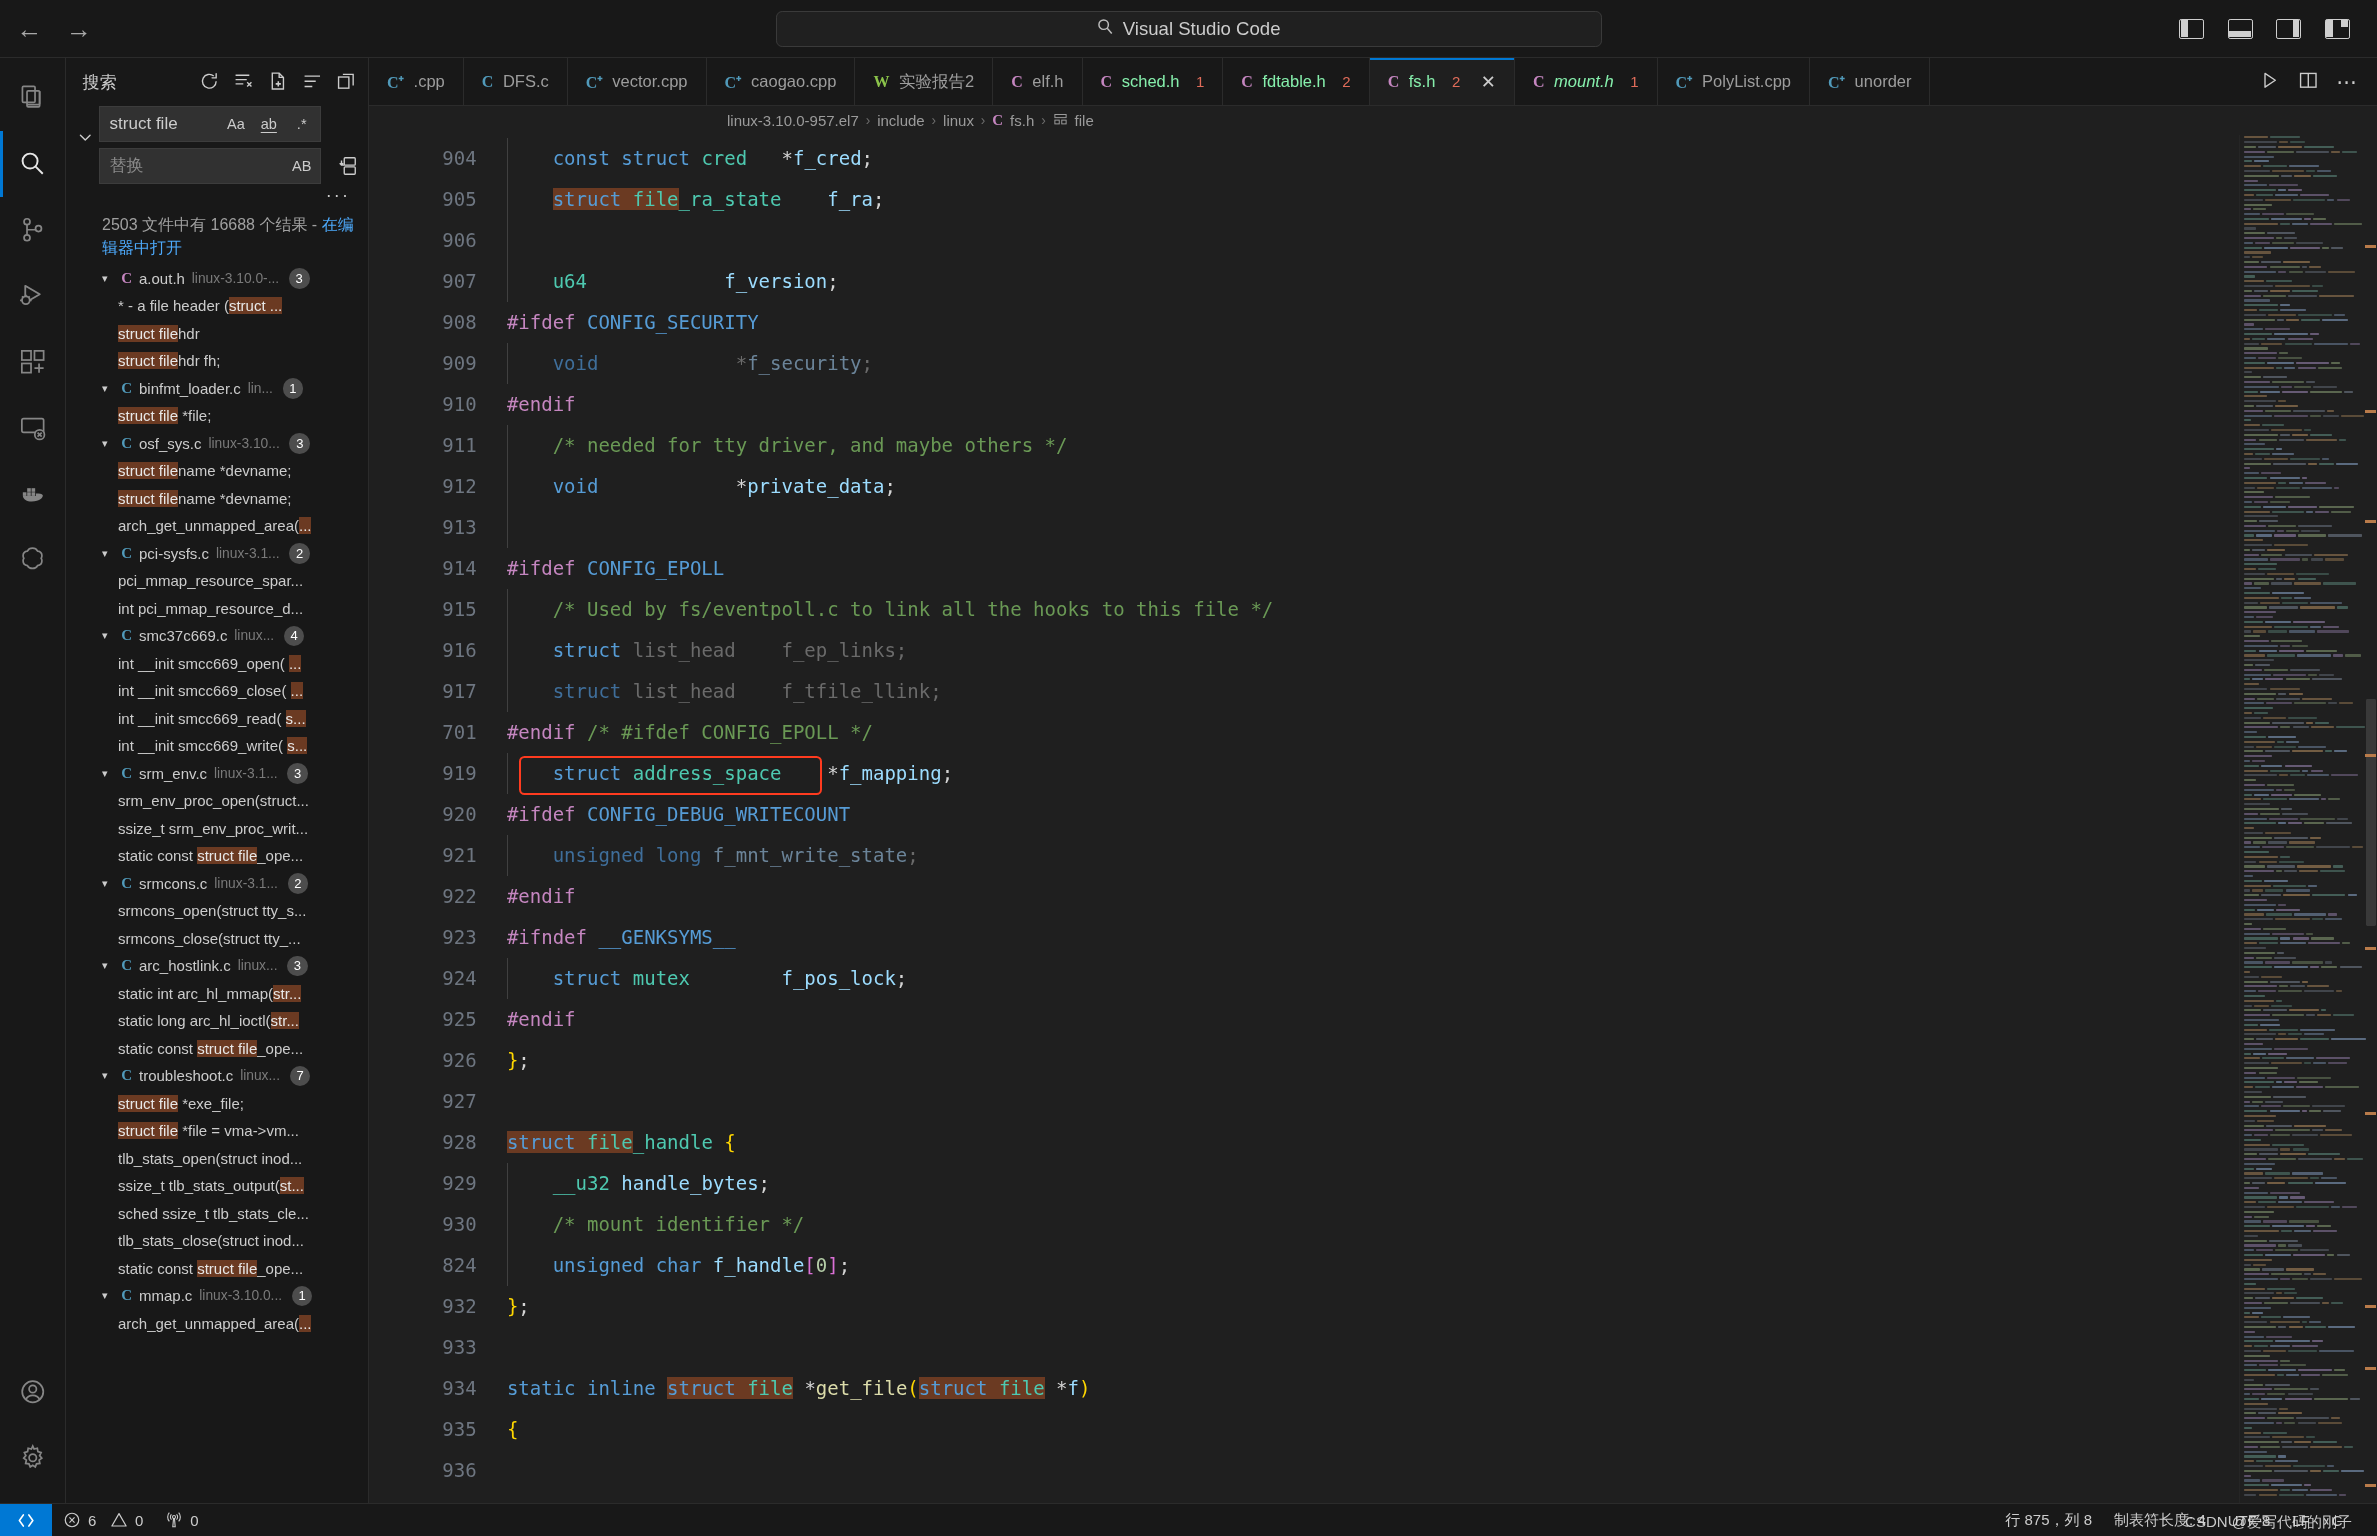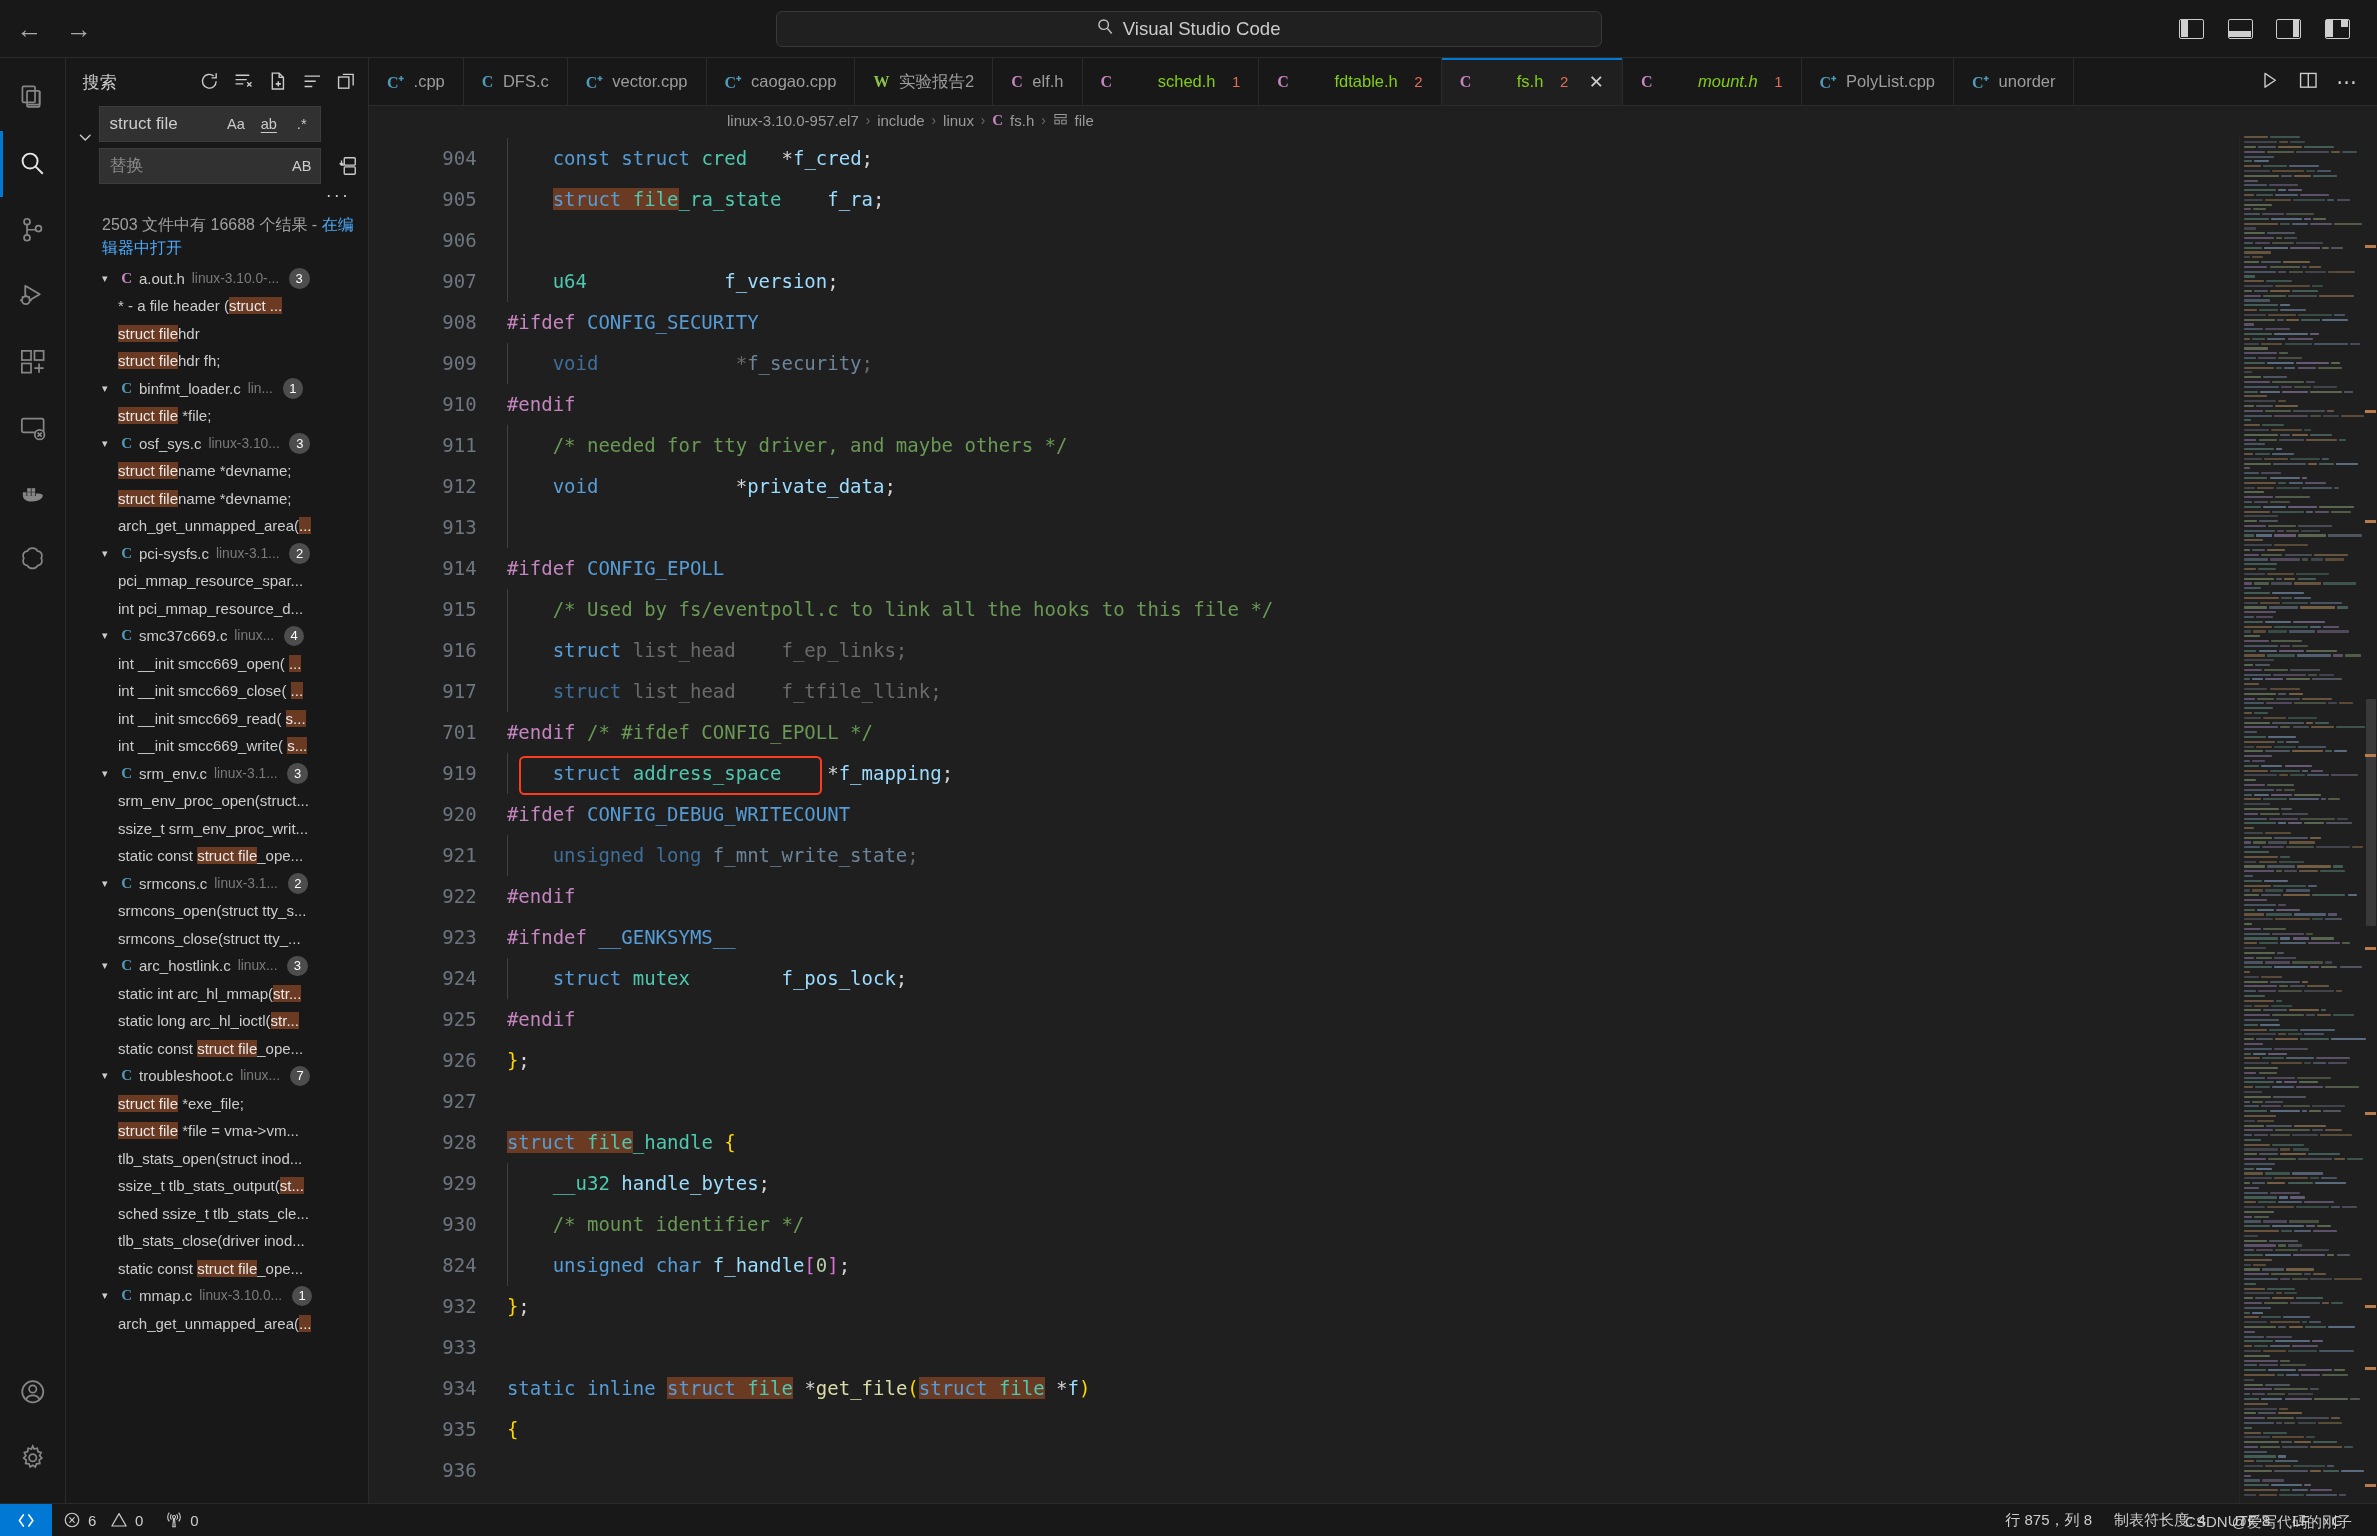--- a/index.html
+++ b/index.html
@@ -150,21 +150,21 @@
   .tab.active { background: #1f1f1f; color: #ffffff; }
   .tab.active::before {
     content: ""; position: absolute; left: 0; right: 0; top: 0; height: 2.1px;
     background: #0078d4;
   }
   .tab .ticon { font-size: 16px; font-weight: bold; font-family: "Liberation Serif", serif; }
   .tab .ticon.h { color: #c586c0; }
   .tab .ticon.c { color: #519aba; }
   .tab .ticon.cpp { color: #519aba; }
   .tab .ticon.word { color: #8bc34a; }
-  .tab .tlabel.err { color: #84cc16; margin-left: 36px; }
+  .tab .tlabel.err { color: #86efac; }
   .tab .tlabel.preview { font-style: italic; }
   .tab .tcount { color: #e06c5a; font-size: 15px; margin-left: 6.9px; }
   .tab .tclose { color: #cccccc; font-size: 18px; margin-left: 11px; }
   .tabbar-actions { margin-left: auto; display: flex; align-items: center; gap: 18px; padding: 0 18px; color: #cccccc; }
 
   .breadcrumb {
     height: 29px; min-height: 29px; background: #1f1f1f;
     display: flex; align-items: center; gap: 6.9px;
     padding-left: 358px; color: #9b9b9b; font-size: 15px;
   }
@@ -582,21 +582,21 @@
           <div class="res-line">
             <span class="tx"><span>tlb_stats_open(struct inod...</span></span>
           </div>
           <div class="res-line">
             <span class="tx"><span>ssize_t tlb_stats_output(</span><span class="hl">st...</span></span>
           </div>
           <div class="res-line">
             <span class="tx"><span>sched ssize_t tlb_stats_cle...</span></span>
           </div>
           <div class="res-line">
-            <span class="tx"><span>tlb_stats_close(driver inod...</span></span>
+            <span class="tx"><span>tlb_stats_close(struct inod...</span></span>
           </div>
           <div class="res-line">
             <span class="tx"><span>static const </span><span class="hl">struct file</span><span>_ope...</span></span>
           </div>
           <div class="res-file">
             <span class="res-chev">▾</span>
             <span class="res-ficon c">C</span>
             <span class="res-name">mmap.c</span>
             <span class="res-path">linux-3.10.0...</span>
             <span class="res-badge">1</span>

